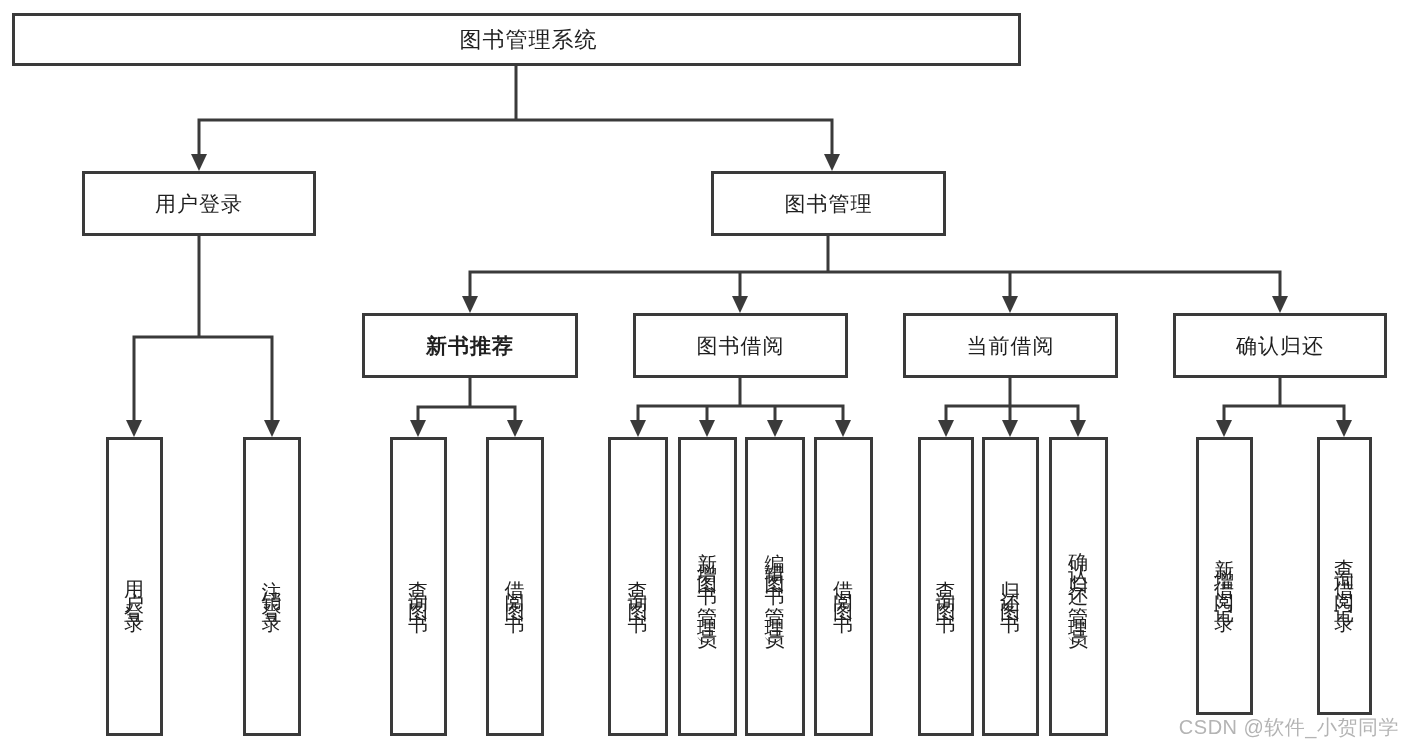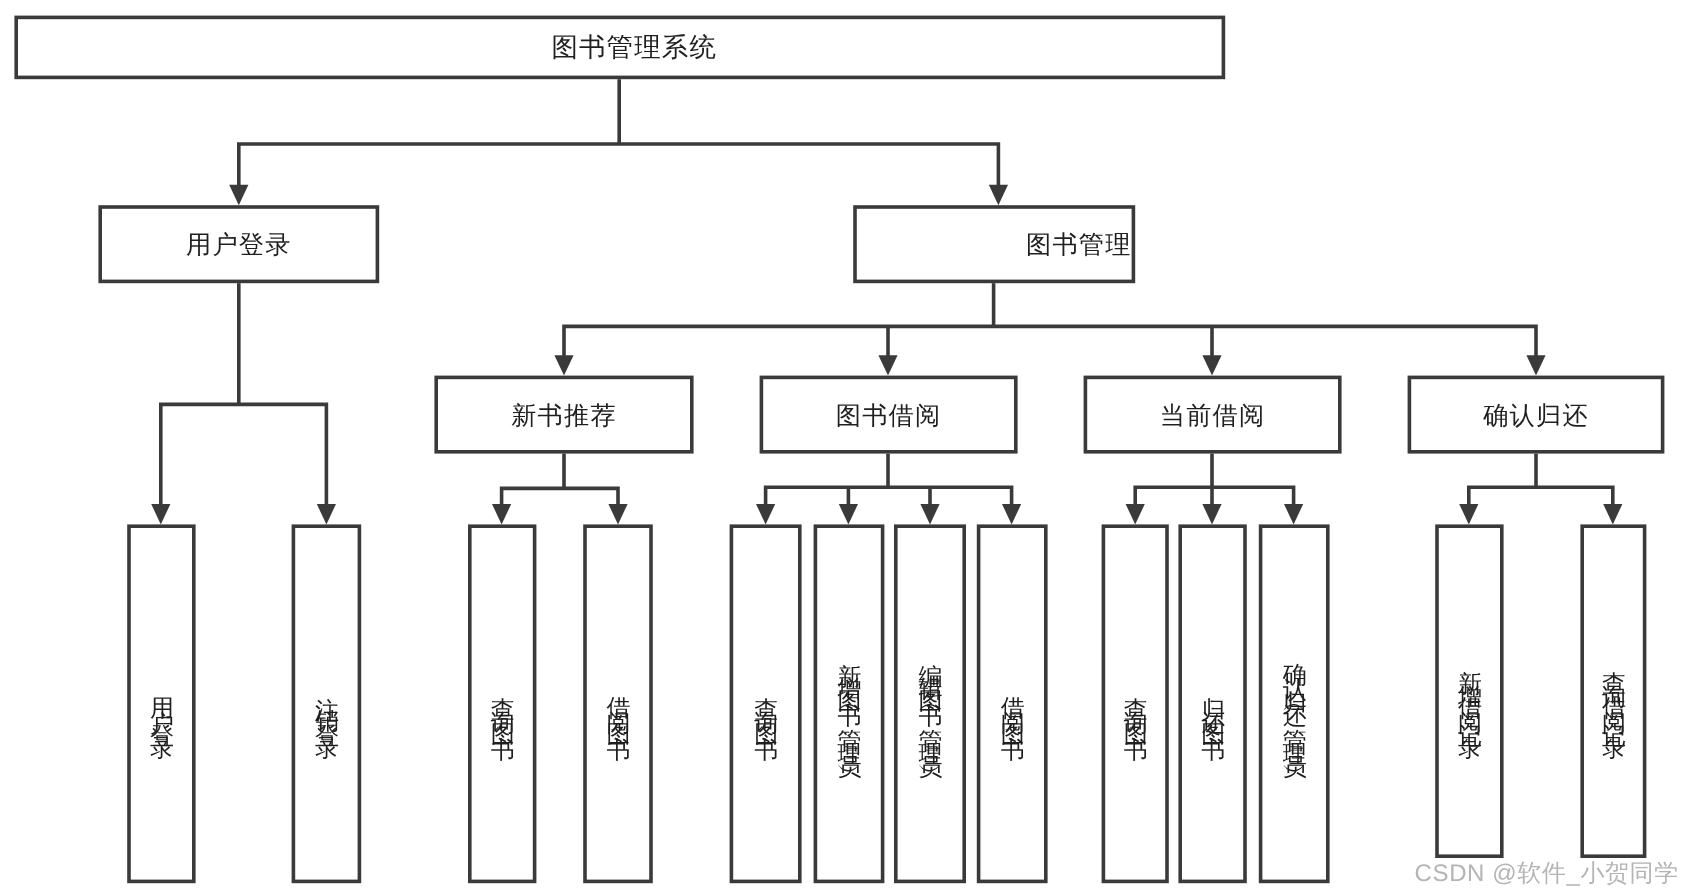--- a/index.html
+++ b/index.html
@@ -82,25 +82,25 @@
     </g>
   </svg>
 
   <div class="box" style="left:12px; top:13px; width:1009px; height:53px;">
     <span class="rootlabel">图书管理系统</span>
   </div>
 
   <div class="box" style="left:82px; top:171px; width:234px; height:65px;">
     <span class="hlabel">用户登录</span>
   </div>
-  <div class="box" style="left:711px; top:171px; width:235px; height:65px;justify-content:flex-end;">
+  <div class="box" style="left:711px; top:171px; width:235px; height:65px;">
     <span class="hlabel">图书管理</span>
   </div>
 
-  <div class="box" style="left:362px; top:313px; width:216px; height:65px;">
+  <div class="box" style="left:362px; top:313px; width:216px; height:65px;font-weight:bold;">
     <span class="hlabel">新书推荐</span>
   </div>
   <div class="box" style="left:903px; top:313px; width:215px; height:65px;">
     <span class="hlabel">当前借阅</span>
   </div>
   <div class="box" style="left:633px; top:313px; width:215px; height:65px;">
     <span class="hlabel">图书借阅</span>
   </div>
   <div class="box" style="left:1173px; top:313px; width:214px; height:65px;">
     <span class="hlabel">确认归还</span>

